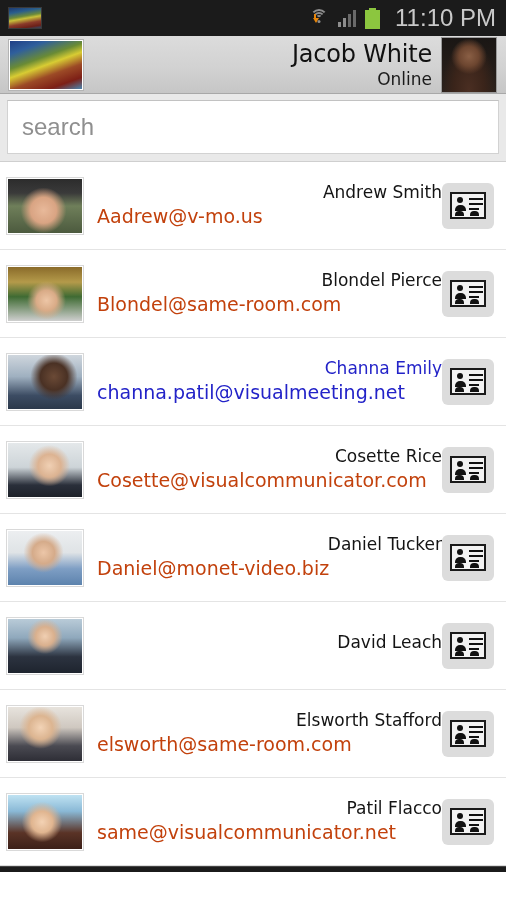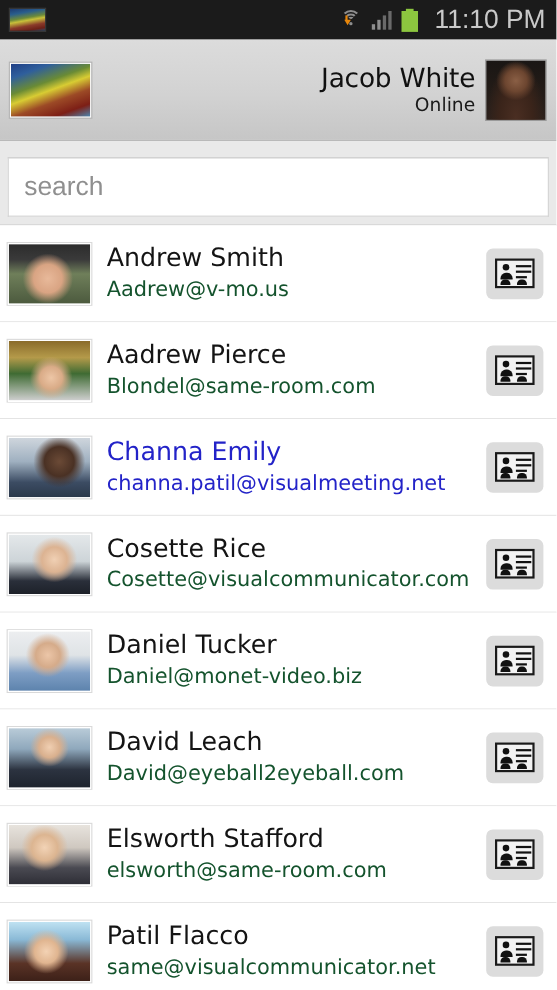--- a/index.html
+++ b/index.html
@@ -64,21 +64,21 @@
     position:absolute; left:0; top:2.5px; width:15px; height:18.5px; background:#8cc63f;
   }
   .sb-clock{
     color:#c9c9c9; font-size:24px; letter-spacing:0px; margin-left:6px;
     font-family:"Liberation Sans", sans-serif;
   }
 
   
   .account{
     position:relative;
-    height:92px;
+    height:58px;
     background:linear-gradient(180deg,#dcdcdc 0%,#d2d2d2 55%,#c6c6c6 100%);
     border-bottom:1px solid #a8a8a8;
     display:flex; align-items:center;
     padding:0 9px;
   }
   .app-thumb{
     width:74px; height:50px;
     border:1px solid #ffffff;
     outline:1px solid #b4b4b4;
     background:linear-gradient(160deg,#1f3f86 0%,#2f5f9c 18%,#6a8b35 38%,#d8cc33 50%,#9c4a26 66%,#7d1f16 84%,#4b86b0 100%);
@@ -105,21 +105,20 @@
     padding:6px 7px 7px 7px;
     border-bottom:1px solid #cfcfcf;
   }
   .searchbox{
     height:54px;
     background:#ffffff;
     border:1px solid #d2d2d2;
     border-top-color:#c2c2c2;
     display:flex; align-items:center;
     padding:0 14px;
-    margin-top:9px;
   }
   .searchbox input{
     border:0; outline:0; width:100%;
     font-size:24px; color:#333333;
     font-family:"Liberation Sans", sans-serif;
     background:transparent;
   }
   .searchbox input::placeholder{ color:#8f8f8f; }
 
   
@@ -135,25 +134,25 @@
   .row:last-child{ border-bottom:1px solid #dcdcdc; }
   .avatar{
     width:76px; height:56px;
     flex:0 0 76px;
     border:1px solid #ffffff;
     box-shadow:0 0 0 1px #d9d9d9;
     background-size:cover;
   }
   .rowtext{ flex:1; margin-left:14px; min-width:0; line-height:1.05; }
   .rowname{
-    font-size:23px; color:#141414; font-weight:400;
-    margin-bottom:6px; white-space:nowrap; overflow:hidden;
+    font-size:17px; color:#141414; font-weight:400;
+    margin-bottom:6px; white-space:nowrap; overflow:hidden;text-align:right;
   }
   .rowmail{
-    font-size:19px; color:#14532d; white-space:nowrap; overflow:hidden;
+    font-size:19px; color:#c2410c; white-space:nowrap; overflow:hidden;
   }
   .row.selected .rowname,
   .row.selected .rowmail{ color:#2323c8; }
 
   .cardbtn{
     flex:0 0 52px;
     width:52px; height:46px;
     background:#dcdcdc;
     border-radius:6px;
     display:flex; align-items:center; justify-content:center;
@@ -278,21 +277,21 @@
           <span class="l2"></span>
           <span class="l3"></span>
           <span class="b1"></span>
           <span class="b2"></span>
         </div>
       </div>
     </div>
     <div class="row">
       <div class="avatar av1"></div>
       <div class="rowtext">
-        <div class="rowname">Aadrew Pierce</div>
+        <div class="rowname">Blondel Pierce</div>
         <div class="rowmail">Blondel@same-room.com</div>
       </div>
       <div class="cardbtn">
         <div class="cardglyph">
           <span class="head"></span>
           <span class="torso"></span>
           <span class="l1"></span>
           <span class="l2"></span>
           <span class="l3"></span>
           <span class="b1"></span>
@@ -351,21 +350,20 @@
           <span class="l3"></span>
           <span class="b1"></span>
           <span class="b2"></span>
         </div>
       </div>
     </div>
     <div class="row">
       <div class="avatar av5"></div>
       <div class="rowtext">
         <div class="rowname">David Leach</div>
-        <div class="rowmail">David@eyeball2eyeball.com</div>
       </div>
       <div class="cardbtn">
         <div class="cardglyph">
           <span class="head"></span>
           <span class="torso"></span>
           <span class="l1"></span>
           <span class="l2"></span>
           <span class="l3"></span>
           <span class="b1"></span>
           <span class="b2"></span>

